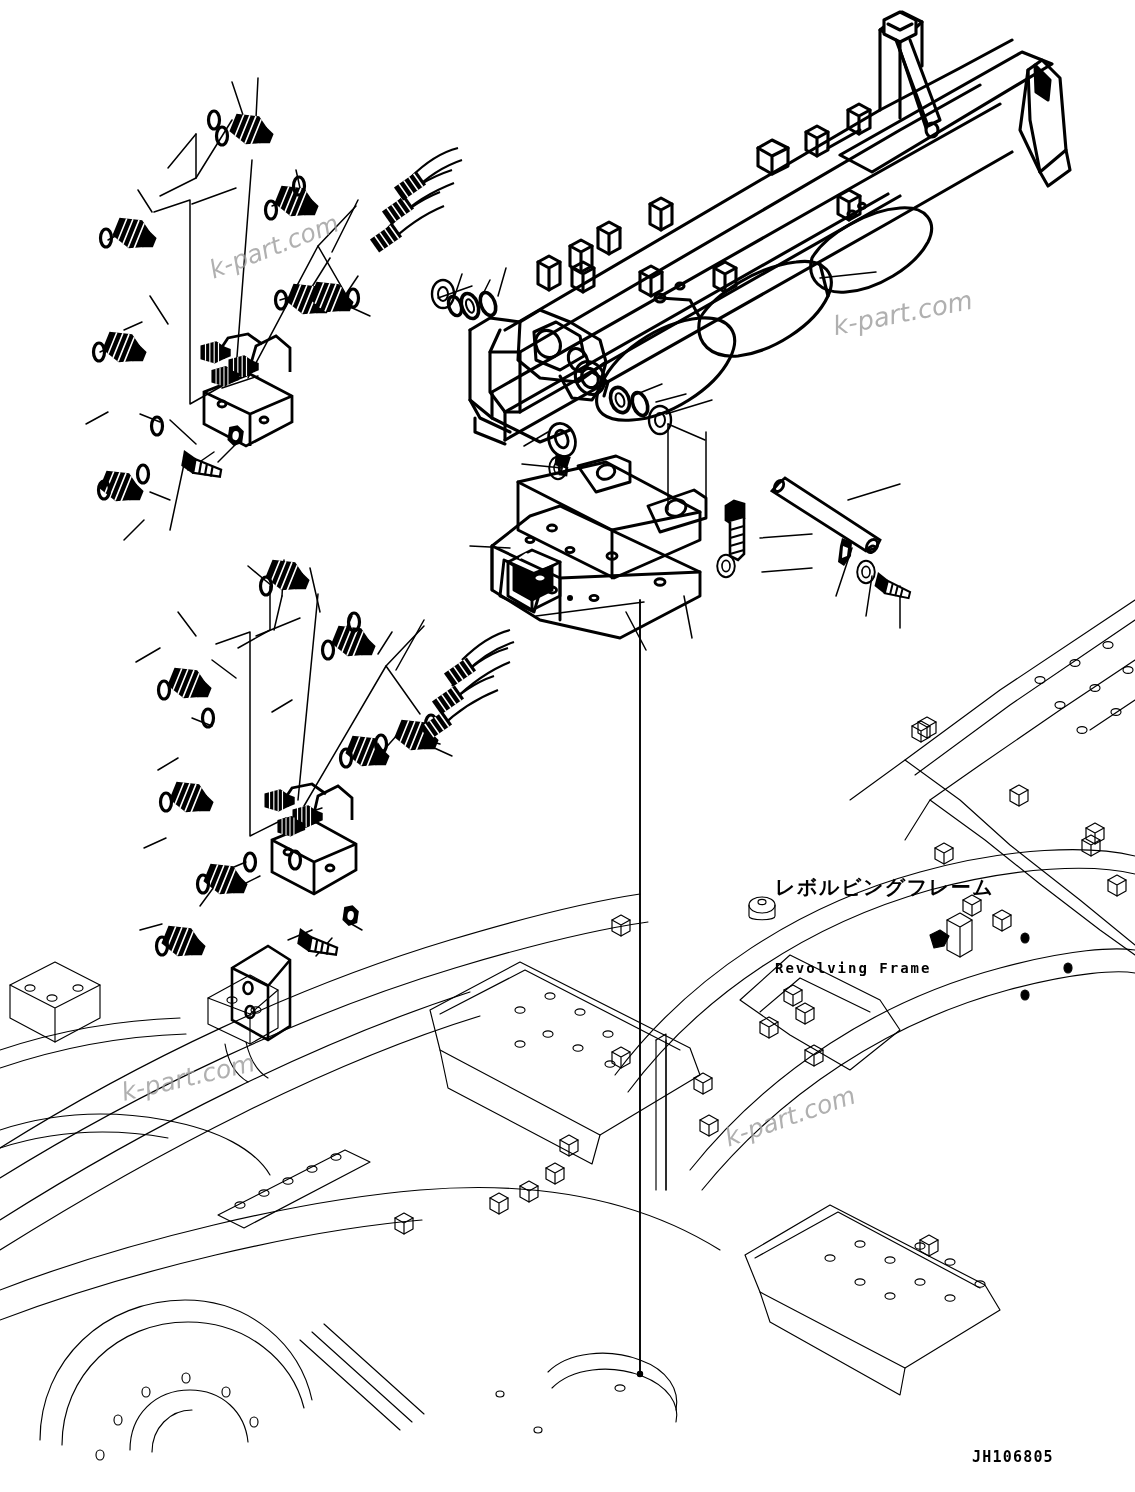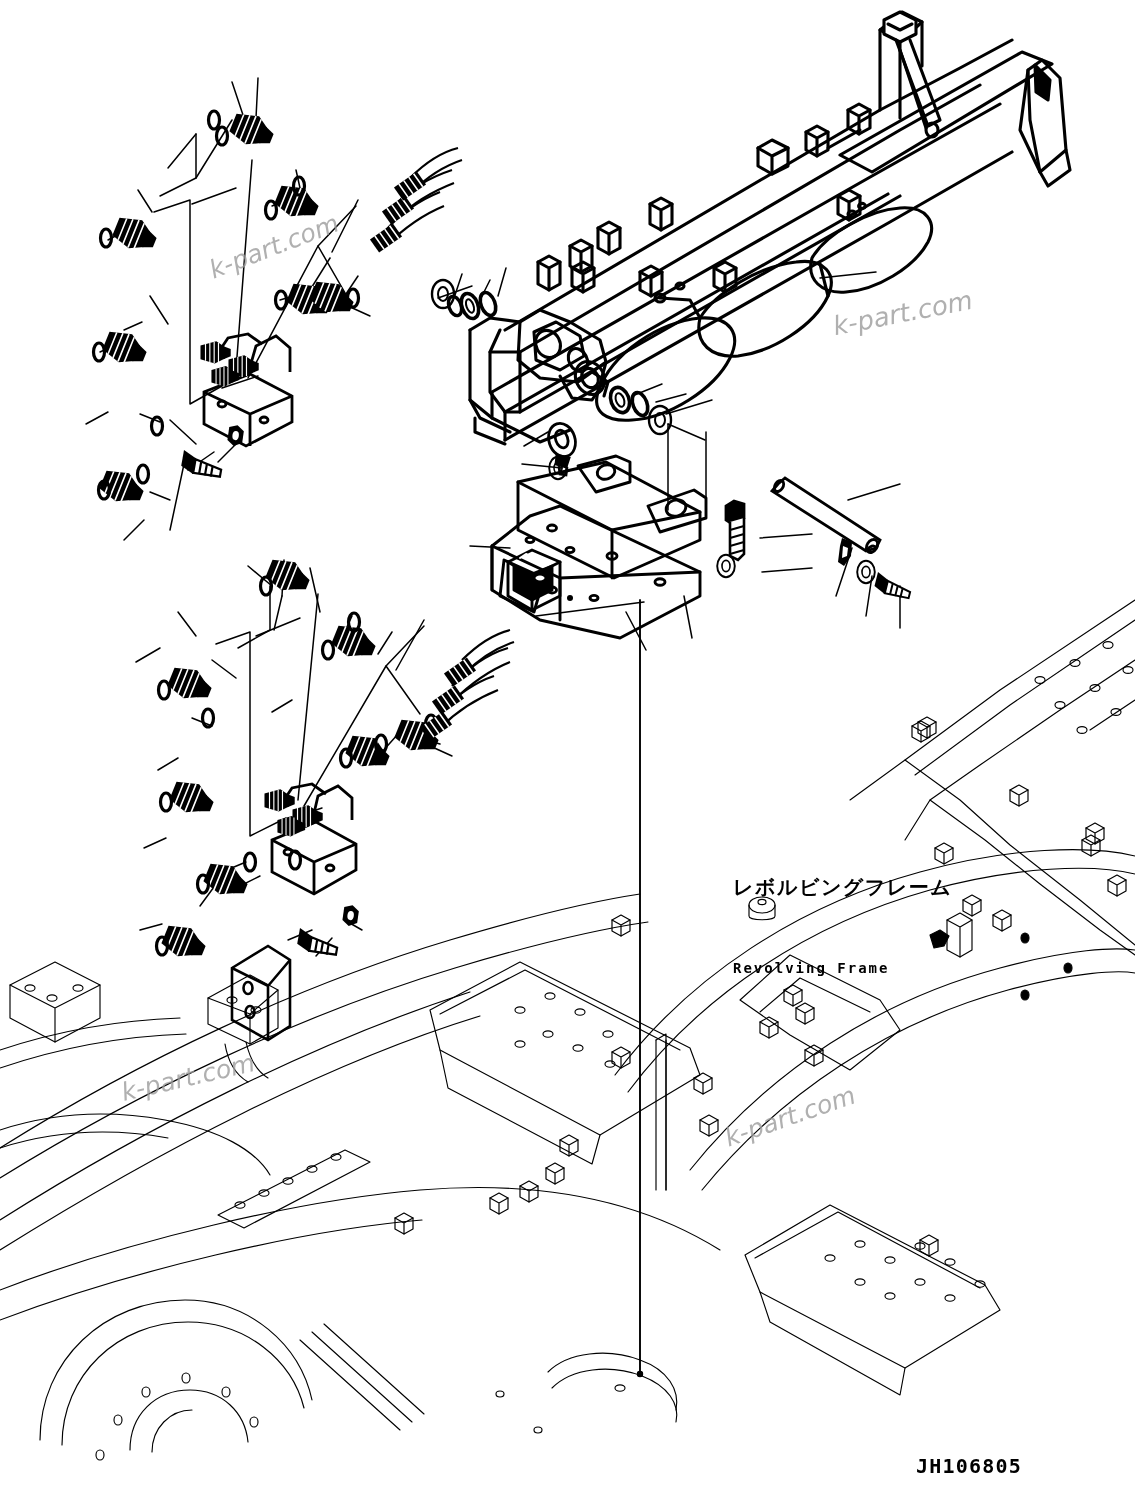--- a/index.html
+++ b/index.html
@@ -16,30 +16,30 @@
 
   
   .callout{
     position:absolute;
     color:#000;
     font-family:"DejaVu Sans Mono","Liberation Mono",monospace;
     white-space:pre;
     letter-spacing:0.5px;
   }
   #frame-label{
-    left:733px;top:820px;
+    left:775px;top:820px;
     font-size:21px;line-height:27px;
     font-weight:700;
   }
   #frame-label .jp{font-size:20px;letter-spacing:1.5px;display:block;}
   #frame-label .en{font-size:14px;letter-spacing:2px;display:block;}
 
   #drawing-no{
-    left:916px;top:1448px;
-    font-size:20px;font-weight:700;letter-spacing:1.2px;margin-top:6px;
+    left:972px;top:1448px;
+    font-size:15px;font-weight:700;letter-spacing:1.2px;
   }
 
   
   .wm{
     position:absolute;
     color:#9a9a9a;
     font-family:"DejaVu Sans","Liberation Sans",sans-serif;
     font-style:italic;
     white-space:nowrap;
     pointer-events:none;

